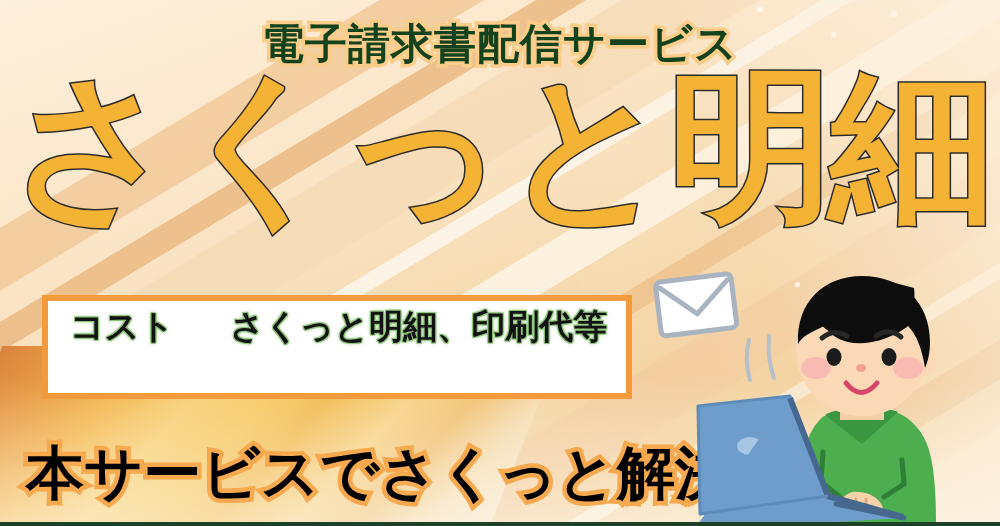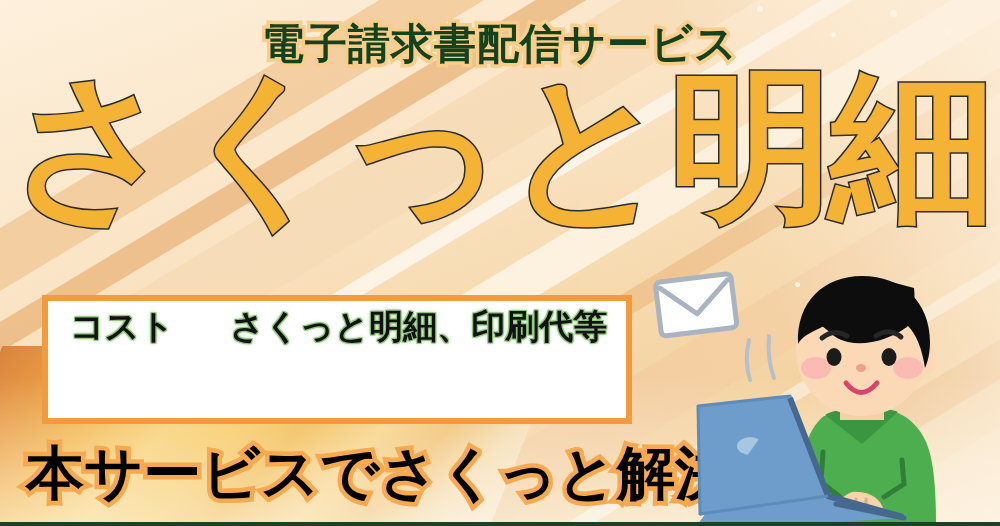--- a/index.html
+++ b/index.html
@@ -66,21 +66,21 @@
     line-height:1;
     letter-spacing:-4px;
     color:#f4b335;
     -webkit-text-stroke:3px #2b2b2b;
     paint-order:stroke fill;
     white-space:nowrap;
   }
 
   
   .infobox{
-    position:absolute;left:42px;top:295px;width:590px;height:129px;
+    position:absolute;left:42px;top:295px;width:590px;height:104px;
     background:#ffffff;
     border:6px solid #f39b3c;
     box-sizing:border-box;
     padding:6px 0 0 22px;
   }
   .inforow{
     display:flex;align-items:baseline;
     font-family:"DejaVu Sans", sans-serif;
     font-weight:bold;
     font-size:34px;

